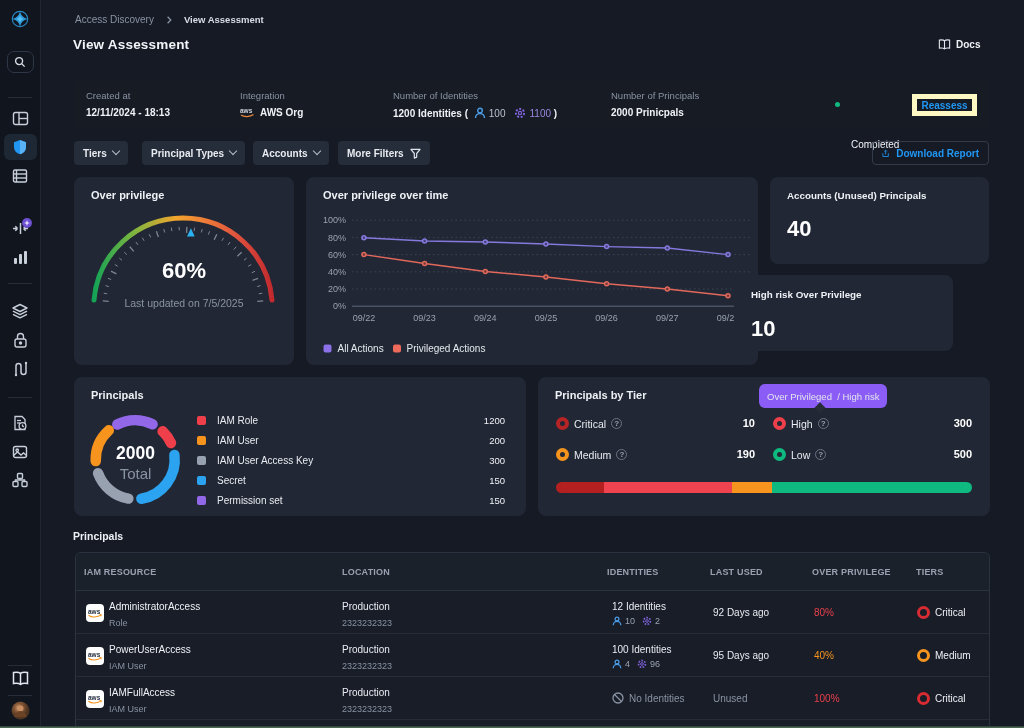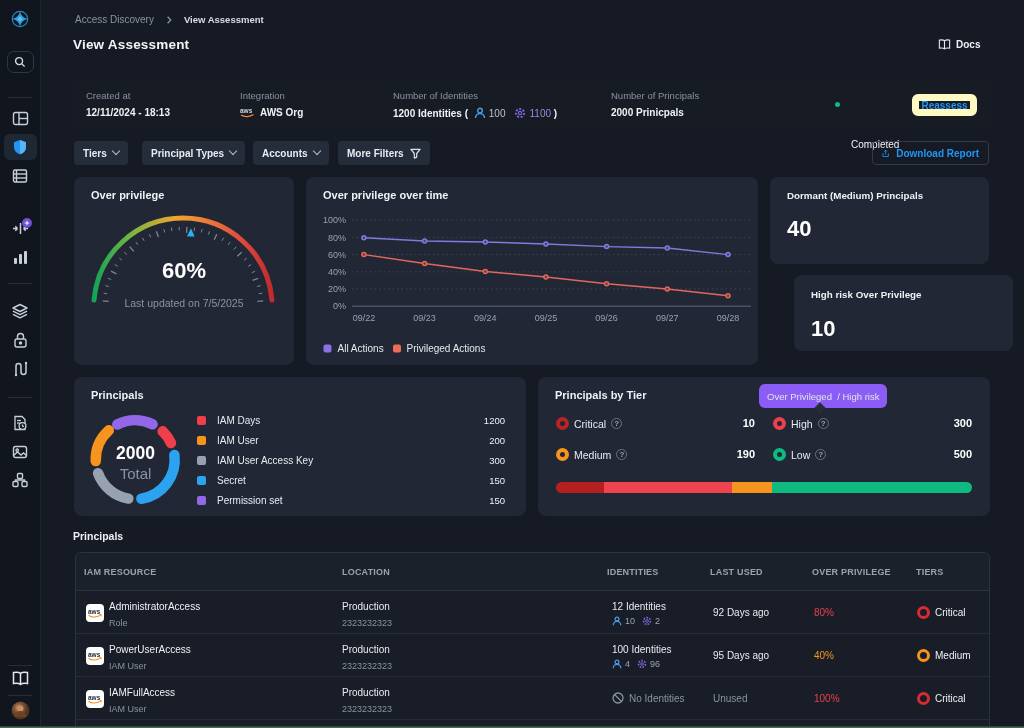--- a/index.html
+++ b/index.html
@@ -230,21 +230,21 @@
     <span style="color:#b9c1cd;font-weight:normal;">100</span>
     <svg width="12" height="12" viewBox="0 0 12 12" fill="none" style="margin:0 4px 0 8px;">
         <circle cx="6" cy="6" r="4.1" stroke="#7e62d8" stroke-width="2" stroke-dasharray="2 1.6"></circle>
         <circle cx="6" cy="6" r="1.6" stroke="#7e62d8" stroke-width="1.2"></circle>
       </svg>
     <span style="color:#9b87de;font-weight:normal;">1100</span>&nbsp;)</span>
   <span class="il" style="left:537px;">Number of Principals</span>
   <span class="iv" style="left:537px;">2000 Prinicpals</span>
   <span style="position:absolute;left:761px;top:23px;width:5px;height:5px;border-radius:50%;background:#10b981;"></span>
   <span class="iv" style="left:777px;top:18px;font-weight:normal;font-size:10px;margin-top:42px;">Completed</span>
-  <div style="position:absolute;left:838px;top:15px;width:65px;height:22px;border:7px solid #fef9c3;border-radius:6px;color:#2196f3;font-size:10px;font-weight:bold;display:flex;align-items:center;justify-content:center;">Reassess</div>
+  <div style="position:absolute;left:838px;top:15px;width:65px;height:22px;border:5px solid #fef9c3;border-radius:0;color:#2196f3;font-size:10px;font-weight:bold;display:flex;align-items:center;justify-content:center;">Reassess</div>
 </div>
 
 <div class="chip" style="left:74px;">Tiers <span class="chev"></span></div>
 <div class="chip" style="left:142px;">Principal Types <span class="chev"></span></div>
 <div class="chip" style="left:253px;">Accounts <span class="chev"></span></div>
 <div class="chip" style="left:338px;">More Filters <svg width="11" height="11" viewBox="0 0 12 12" fill="none" stroke="#dfe4eb" stroke-width="1.3" stroke-linejoin="round">
       <path d="M1 1.5 H11 L7.3 6 V10 L4.7 11 V6 Z"></path>
     </svg></div>
 <div class="chip" style="left:872px;width:117px;background:none;border:1px solid #333b4a;color:#2196f3;justify-content:center;gap:7px;"><svg width="12" height="13" viewBox="0 0 12 13" fill="none" stroke="#2196f3" stroke-width="1.4">
       <path d="M1.5 6 V11.5 H10.5 V6"></path>
@@ -355,42 +355,42 @@
         <circle cx="422.0" cy="118.8" r="2"></circle>
       </g>
     <rect x="17.5" y="167.5" width="8" height="8" rx="2" fill="#8b70e8"></rect>
     <text x="31.5" y="175" fill="#e5e9ee" font-size="10">All Actions</text>
     <rect x="87" y="167.5" width="8" height="8" rx="2" fill="#ee6a5a"></rect>
     <text x="100.5" y="175" fill="#e5e9ee" font-size="10">Privileged Actions</text>
   </svg>
 </div>
 
 <div class="card" style="left:770px;top:177px;width:219px;height:87px;">
-  <div class="ct" style="font-size:9.8px;top:13px;">Dormant (Medium) Principals</div>
+  <div class="ct" style="font-size:9.8px;top:13px;">Accounts (Unused) Principals</div>
   <div class="bignum" style="top:39px;">40</div>
 </div>
-<div class="card" style="left:794px;top:275px;width:219px;height:76px;">
+<div class="card" style="left:734px;top:275px;width:219px;height:76px;">
   <div class="ct" style="font-size:9.8px;top:14px;">High risk Over Privilege</div>
   <div class="bignum" style="top:41px;">10</div>
 </div>
 
 <div class="card" style="left:74px;top:377px;width:452px;height:139px;">
   <div class="ct">Principals</div>
   <svg width="452" height="139" viewBox="0 0 452 139" fill="none" style="position:absolute;left:0;top:0;" stroke-width="10.5" stroke-linecap="round">
     <path d="M 43.27 47.51 A 39.5 39.5 0 0 1 78.52 47.20" stroke="#9268e8"></path>
     <path d="M 88.64 54.29 A 39.5 39.5 0 0 1 97.00 66.01" stroke="#ee3f4b"></path>
     <path d="M 100.41 77.89 A 39.5 39.5 0 0 1 67.38 121.71" stroke="#2ba3f0"></path>
     <path d="M 54.34 121.60 A 39.5 39.5 0 0 1 24.08 96.21" stroke="#98a1b0"></path>
     <path d="M 21.72 84.08 A 39.5 39.5 0 0 1 34.77 53.35" stroke="#f7941e"></path>
   </svg>
   <div style="position:absolute;left:0;top:66px;width:123px;text-align:center;font-size:17.5px;font-weight:bold;color:#fff;">2000</div>
   <div style="position:absolute;left:0;top:88px;width:123px;text-align:center;font-size:15px;color:#8a93a3;">Total</div>
   <div class="lgr" style="top:37px;">
       <span class="sq" style="background:#ee3f4b;"></span>
-      <span class="lt">IAM Days</span>
+      <span class="lt">IAM Role</span>
       <span class="lv">1200</span>
     </div>
   <div class="lgr" style="top:57px;">
       <span class="sq" style="background:#f7941e;"></span>
       <span class="lt">IAM User</span>
       <span class="lv">200</span>
     </div>
   <div class="lgr" style="top:77px;">
       <span class="sq" style="background:#98a1b0;"></span>
       <span class="lt">IAM User Access Key</span>

